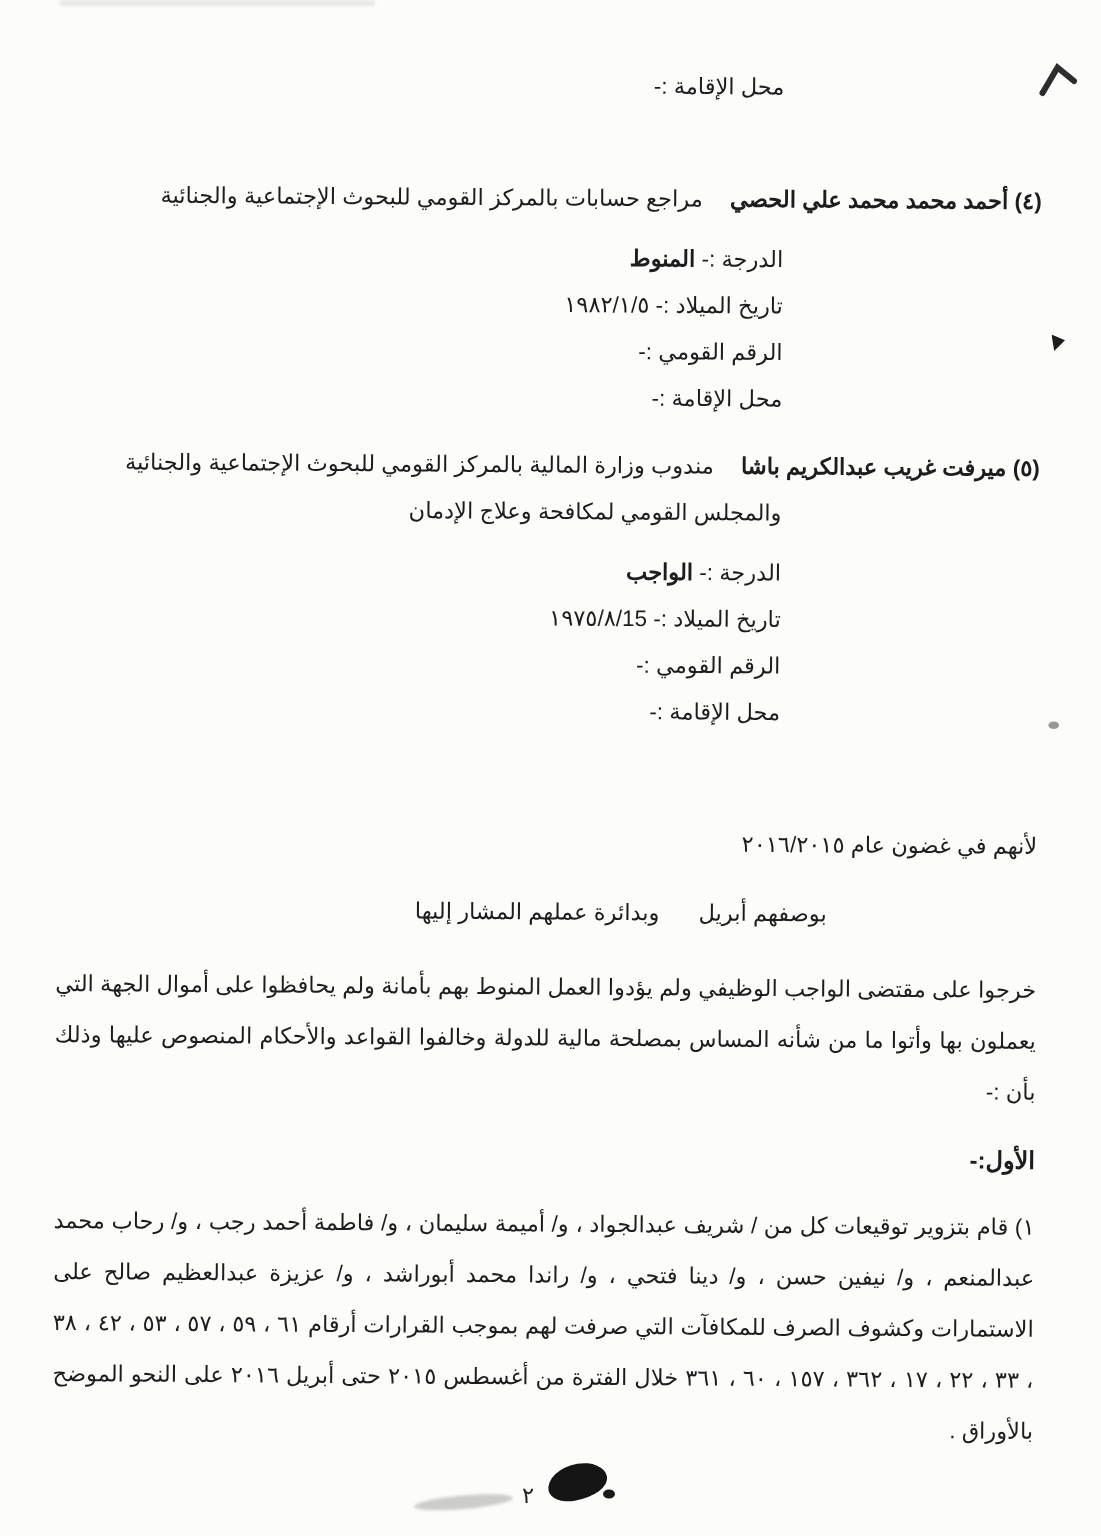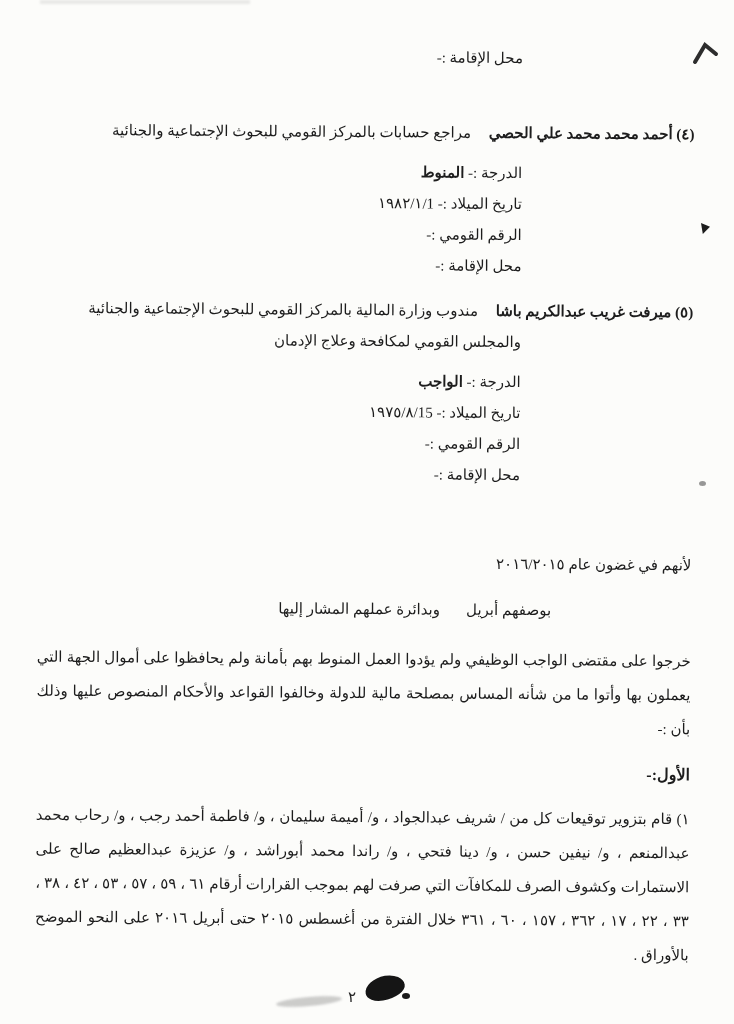--- a/index.html
+++ b/index.html
@@ -3,21 +3,21 @@
 <meta charset="utf-8">
 <style>
   html, body { margin: 0; padding: 0; background: #ffffff; }
 
   .page {
     position: relative;
     width: 734px;
     height: 1024px;
     background: #fcfcfa;
     overflow: hidden;
-    font-family: Liberation Serif, serif;
+    font-family: Liberation Sans, sans-serif;
     color: #1d1d1d;
   }
 
   .content {
     position: absolute;
     top: 0; left: 0; right: 0;
     padding: 42px 42px 0 38px;
     direction: rtl;
     text-align: right;
     font-size: 15px;
@@ -119,21 +119,21 @@
         <span class="bold entry-name">أحمد محمد محمد علي الحصي</span>
         <span>مراجع حسابات بالمركز القومي للبحوث الإجتماعية والجنائية</span>
       </div>
       <div class="sub-block">
         <div class="sub">
           <span>الدرجة :-</span>
           <span class="bold">المنوط</span>
         </div>
         <div class="sub">
           <span>تاريخ الميلاد :-</span>
-          <span>١٩٨٢/١/1</span>
+          <span>١٩٨٢/١/٥</span>
         </div>
         <div class="sub">الرقم القومي :-</div>
         <div class="sub">محل الإقامة :-</div>
       </div>
     </div>
 
     <div class="entry-5">
       <div class="entry-head">
         <span class="bold">(٥)</span>
         <span class="bold entry-name">ميرفت غريب عبدالكريم باشا</span>

